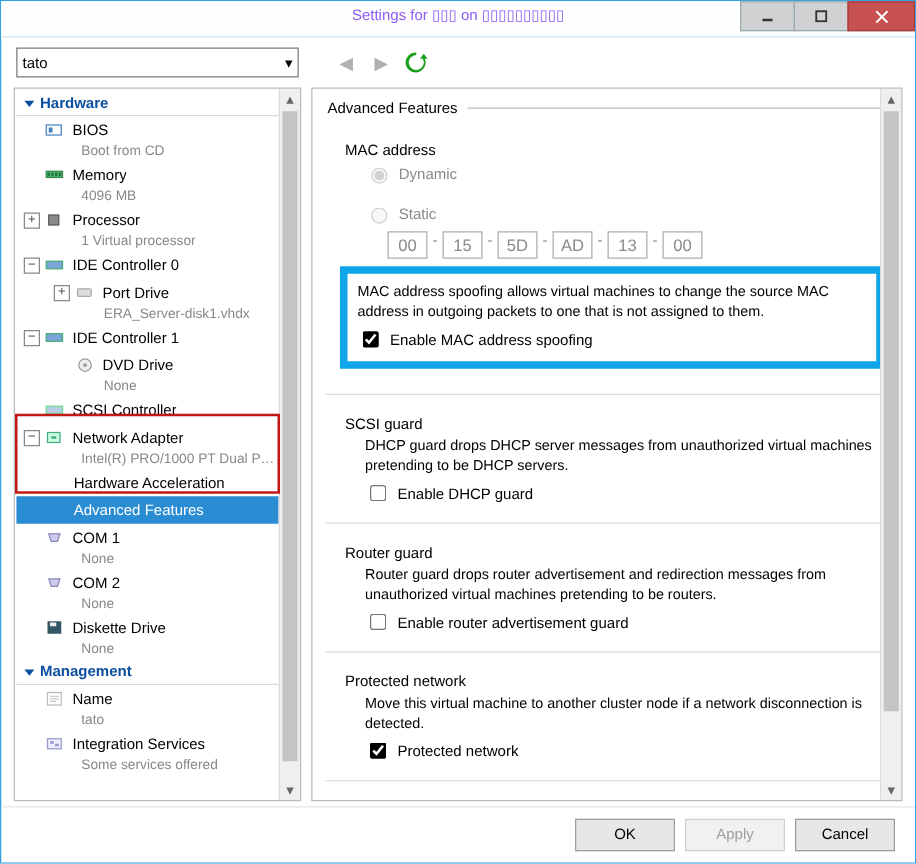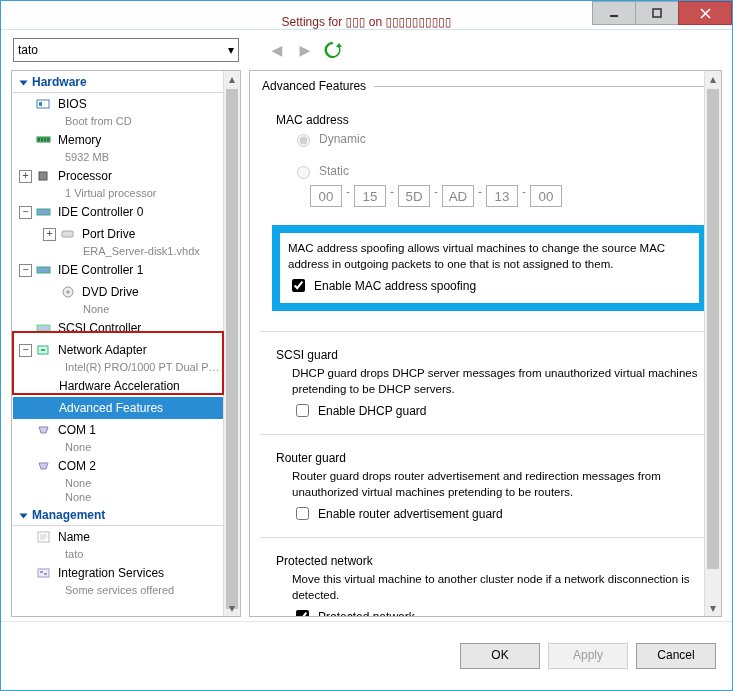--- a/index.html
+++ b/index.html
@@ -1,17 +1,17 @@
 <!DOCTYPE html>
 <html><head>
 <meta charset="utf-8">
 <style>
   html,body{margin:0;padding:0;font-family:"Segoe UI",Tahoma,sans-serif;font-size:12px;color:#000;background:#fff}
   .window{width:733px;height:691px;border:1px solid #37a0e0;box-sizing:border-box;display:flex;flex-direction:column;background:#fff}
-  .titlebar{height:28px;background:#fefefe;display:flex;align-items:flex-end;color:#7f1d1d;position:relative;border-bottom:1px solid #cfe4f5}
+  .titlebar{height:28px;background:#fefefe;display:flex;align-items:flex-start;color:#8b5cf6;position:relative;border-bottom:1px solid #cfe4f5}
   .titlebar .title{flex:1;text-align:center;font-size:12px;padding-top:4px}
   .winbtns{position:absolute;right:0;top:0;display:flex}
   .winbtn{width:42px;height:22px;border:1px solid #9aa;display:flex;align-items:center;justify-content:center;background:#d4d7d9;margin-left:-1px;font-family:monospace;font-size:13px}
   .winbtn.close{background:#c75050;border-color:#a43d3d;width:52px;color:#fff}
   .winbtn.max{background:#d0d1d3}
   .winbtn.min{background:#d0d1d3}
   .toolbar{display:flex;align-items:center;gap:8px;padding:8px 12px}
   .vm-select{flex:0 0 216px;height:22px;border:1px solid #7a7a7a;display:flex;align-items:center;justify-content:space-between;padding:0 4px;background:#fff}
   .arrowbtn{width:20px;height:20px;display:flex;align-items:center;justify-content:center;color:#b0b0b0;font-size:14px}
   .arrowbtn.active svg path{fill:#1a9f1a}
@@ -40,22 +40,22 @@
   .pane-title{font-size:12px;display:flex;align-items:center;gap:8px;margin-bottom:8px}
   .pane-title .line{flex:1;height:1px;background:#bbb}
   .group{padding:4px 10px 10px 18px}
   .group h4{font-weight:normal;font-size:12px;margin:8px 0 4px -4px}
   .group .desc{font-size:11.5px;color:#000;margin:2px 0 4px 12px;line-height:1.35}
   .chk{display:flex;align-items:center;gap:6px;margin-left:12px;margin-top:2px}
   .chk input{accent-color:#000}
   .radio{display:flex;align-items:center;gap:6px;margin-left:12px;color:#8a8a8a}
   .macboxes{display:flex;gap:4px;margin:6px 0 2px 30px;color:#8a8a8a}
   .macboxes input{width:26px;height:18px;text-align:center;border:1px solid #aeaeae;color:#8a8a8a;background:#fff}
-  .redbox2{position:relative;border:8px solid #0ea5e9;padding:6px 8px 8px 8px;margin:18px -4px 6px -8px}
-  .footer{height:44px;display:flex;align-items:center;justify-content:flex-end;gap:8px;padding:12px 16px;border-top:1px solid #e6e6e6}
+  .redbox2{position:relative;border:6px solid #0ea5e9;padding:6px 8px 8px 8px;margin:6px -4px 6px -8px}
+  .footer{height:44px;display:flex;align-items:center;justify-content:flex-end;gap:8px;padding:0 16px;border-top:1px solid #e6e6e6}
   .btn{min-width:78px;height:24px;border:1px solid #9d9d9d;background:#e7e7e7;text-align:center;line-height:22px;font-size:12px}
   .btn.disabled{color:#9e9e9e;border-color:#cfcfcf;background:#f1f1f1}
   .hr{height:1px;background:#ddd;margin:4px -2px 4px -2px}
   .ticon svg{display:block}
 </style>
 </head>
 <body>
 
 <div class="window">
   <div class="titlebar">
@@ -119,21 +119,21 @@
               <svg width="16" height="14">
                 <rect x="1" y="4" width="13" height="5" fill="#5b6" stroke="#385"></rect>
                 <rect x="2" y="5" width="2" height="3" fill="#274"></rect>
                 <rect x="5" y="5" width="2" height="3" fill="#274"></rect>
                 <rect x="8" y="5" width="2" height="3" fill="#274"></rect>
                 <rect x="11" y="5" width="2" height="3" fill="#274"></rect>
               </svg>
             </span>
             <span class="lbl">Memory</span>
           </div>
-        <div class="subline">5932 MB</div>
+        <div class="subline">4096 MB</div>
 
         <div class="row">
             <span class="exp">+</span>
             <span class="ticon">
               <svg width="16" height="14">
                 <rect x="3" y="3" width="8" height="8" fill="#888" stroke="#555"></rect>
               </svg>
             </span>
             <span class="lbl">Processor</span>
           </div>
@@ -221,20 +221,30 @@
         <div class="row">
             <span class="noexp"></span>
             <span class="ticon">
               <svg width="16" height="14">
                 <path d="M3 4h9l-2 6H5z" fill="#cce" stroke="#88b"></path>
               </svg>
             </span>
             <span class="lbl">COM 2</span>
           </div>
         <div class="subline">None</div>
+        <div class="row">
+            <span class="noexp"></span>
+            <span class="ticon">
+              <svg width="16" height="14">
+                <rect x="2" y="2" width="11" height="10" fill="#356"></rect>
+                <rect x="4" y="3" width="5" height="3" fill="#eee"></rect>
+              </svg>
+            </span>
+            <span class="lbl">Diskette Drive</span>
+          </div>
         <div class="subline">None</div>
 
         <div class="section">Management</div>
         <div class="row">
             <span class="noexp"></span>
             <span class="ticon">
               <svg width="16" height="14">
                 <rect x="2" y="2" width="11" height="10" fill="#fff" stroke="#bbb"></rect>
                 <path d="M4 5h7M4 7h7M4 9h5" stroke="#ccc"></path>
               </svg>

